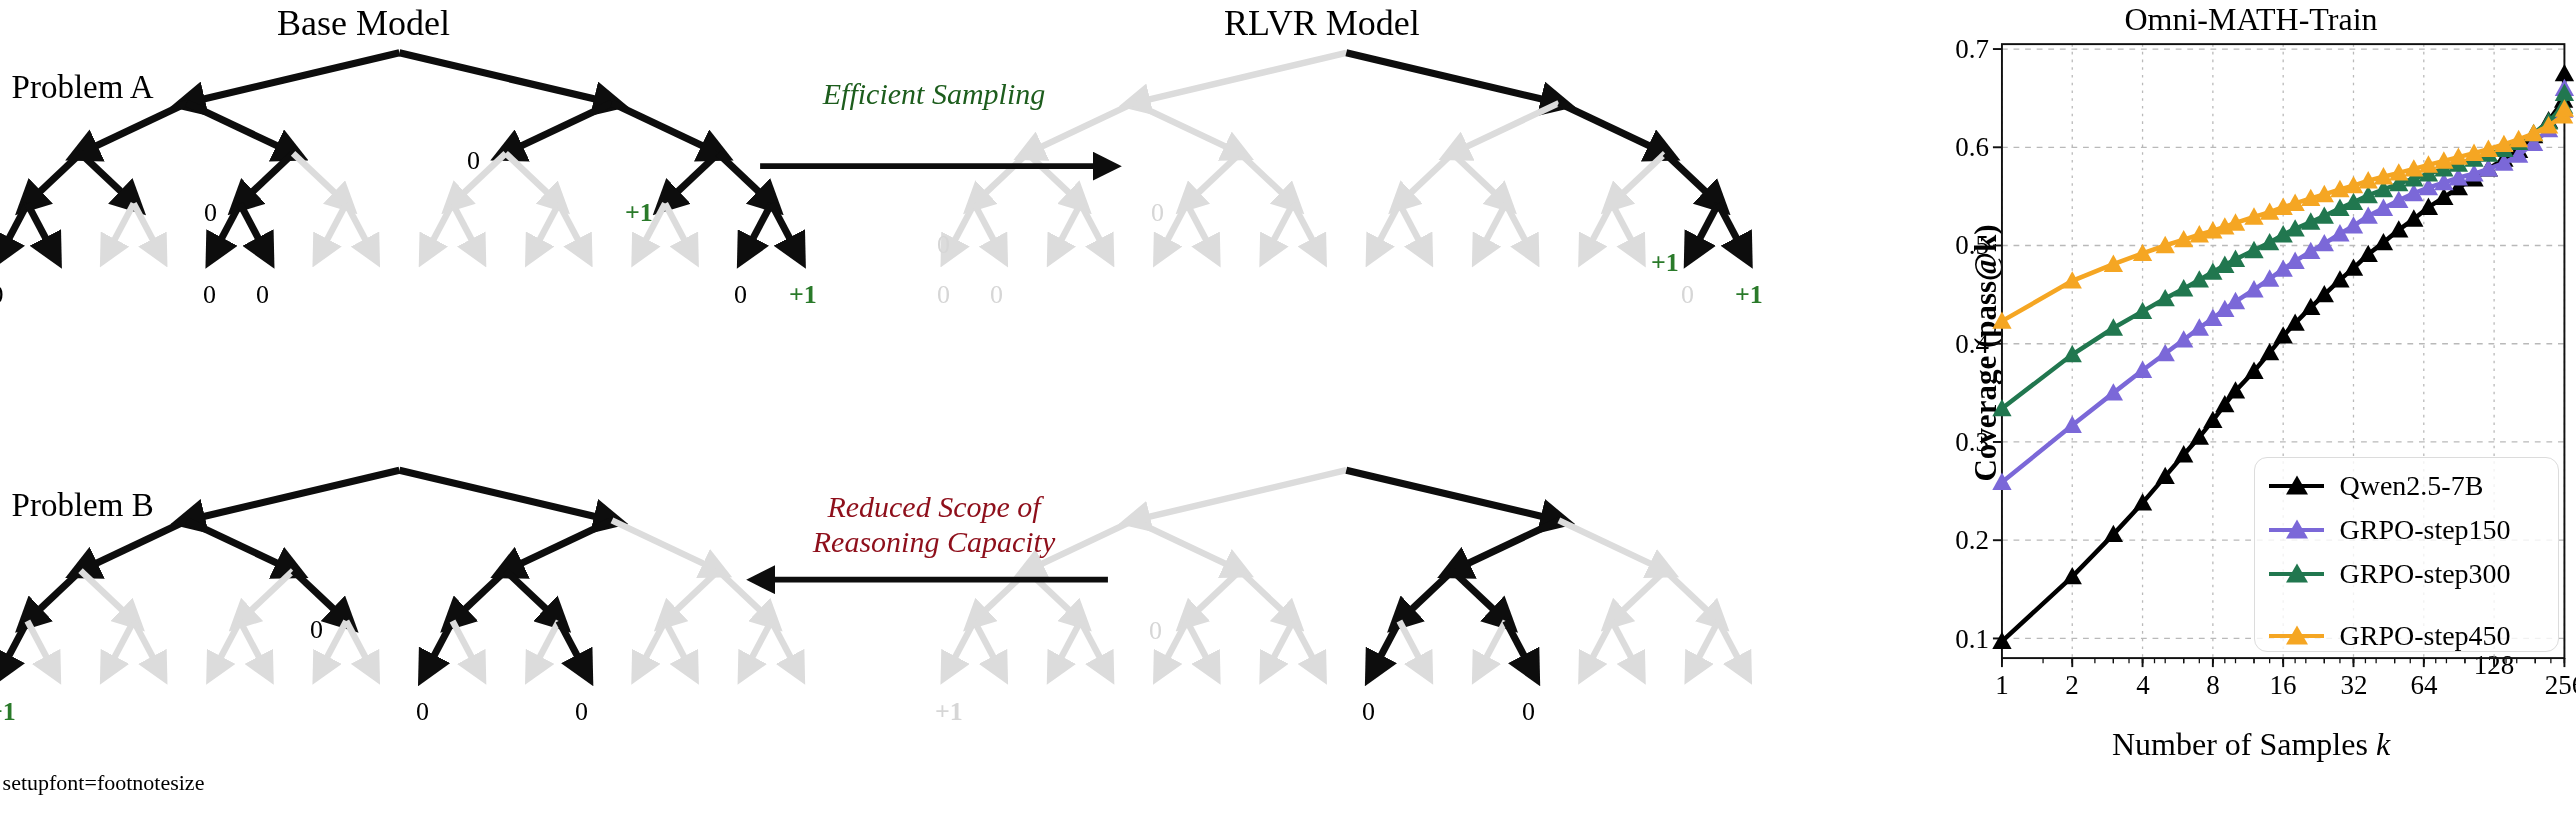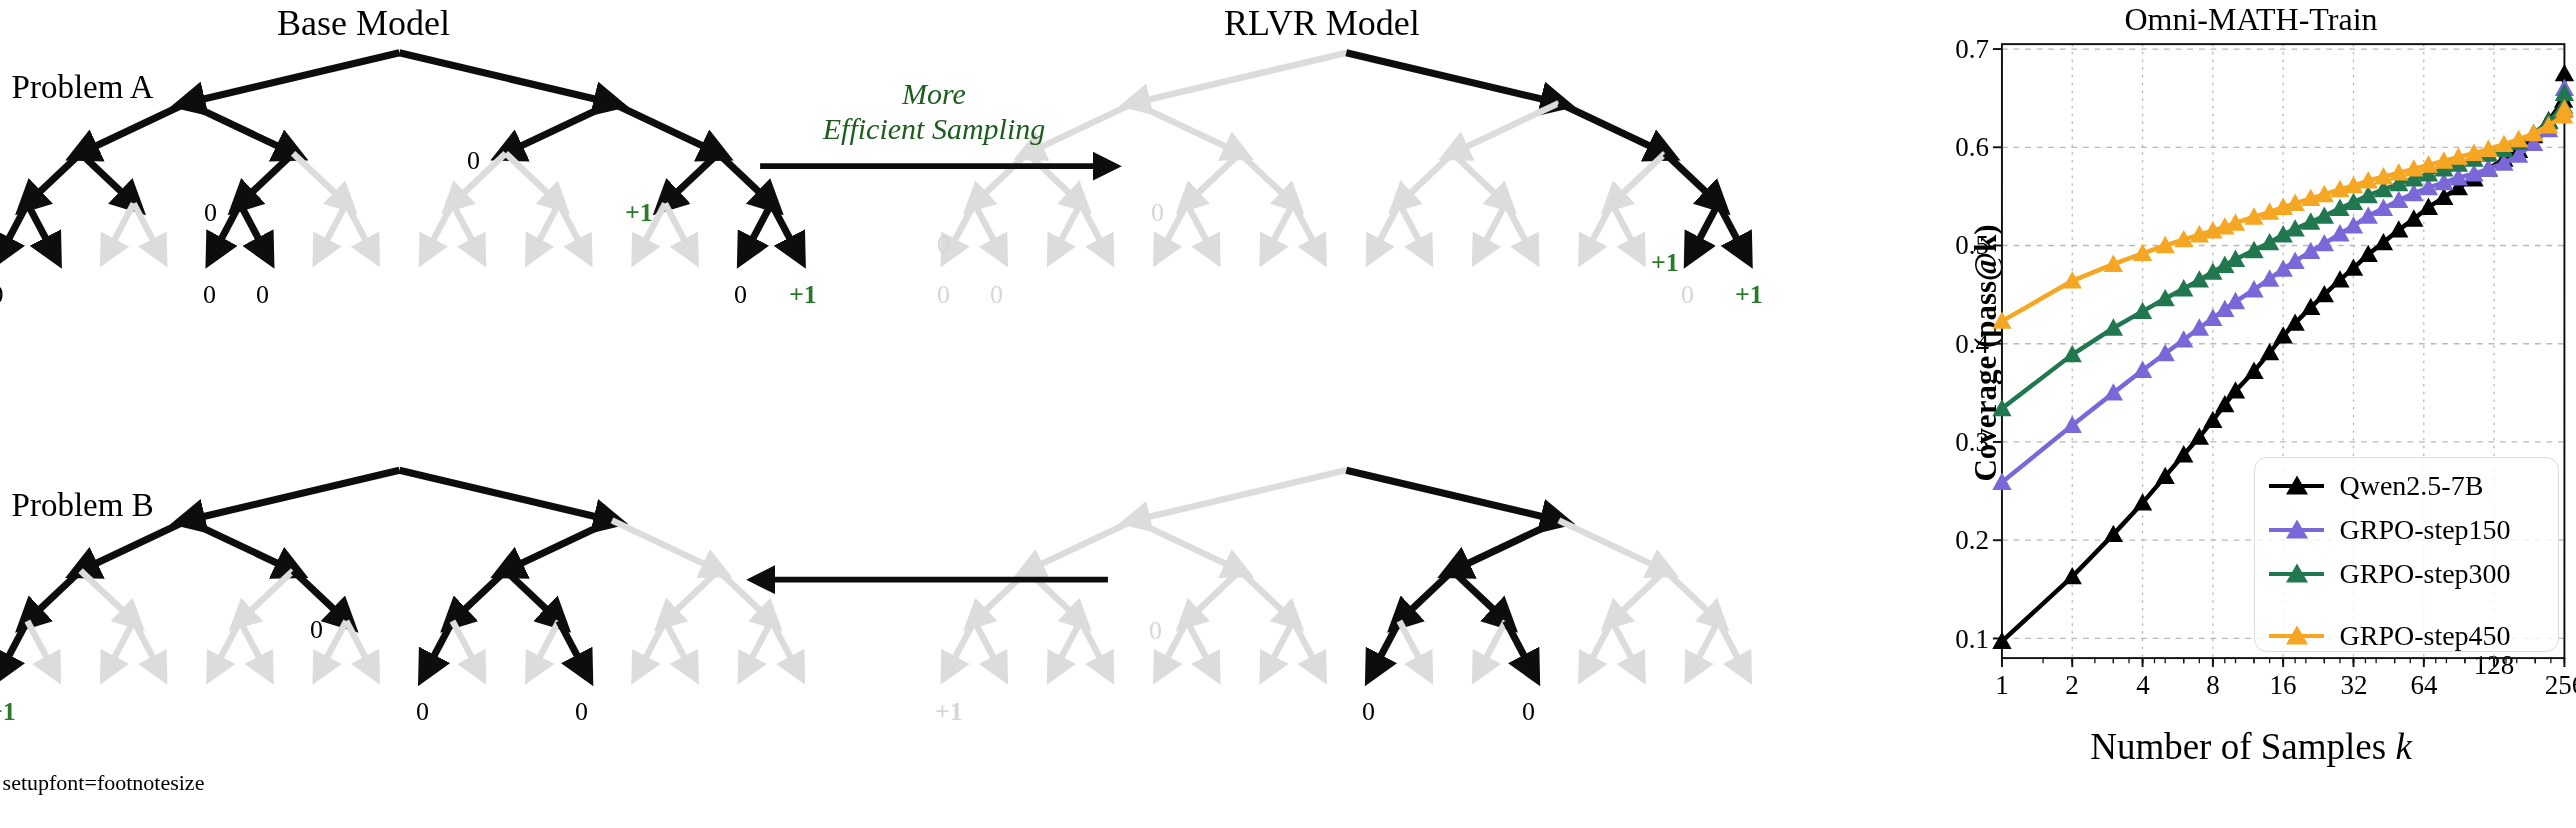--- a/index.html
+++ b/index.html
@@ -21,21 +21,21 @@
   .nodelbl.gplus{color:#d6d6d6;font-weight:bold;}
   .footnote{position:absolute;font-size:22px;line-height:1;white-space:nowrap;}
   
   #chart{position:absolute;left:1926px;top:0;width:650px;height:607px;}
   #chart-title{position:absolute;left:0;top:2.6px;width:650px;text-align:center;
                font-size:32px;line-height:1;white-space:nowrap;}
   #ylabel{position:absolute;left:-166px;top:335px;width:451px;text-align:center;
           font-size:31px;font-weight:bold;transform:rotate(-90deg);
           transform-origin:50% 50%;white-space:nowrap;}
   #xlabel{position:absolute;left:0;top:728px;width:650px;text-align:center;
-          font-size:37px;line-height:1;white-space:nowrap;}
+          font-size:32px;line-height:1;white-space:nowrap;}
   .ytick{position:absolute;right:0;font-size:27px;line-height:1;
          white-space:nowrap;transform:translateY(-50%);}
   .xtick{position:absolute;top:0;font-size:27px;line-height:1;text-align:center;
          white-space:nowrap;transform:translateX(-50%);}
   #legendbox{position:absolute;border:1.3px solid #dcdcdc;border-radius:5.2px;
              background:rgba(255,255,255,0.80);}
   .legrow{position:absolute;display:flex;align-items:center;}
   .legline{width:55px;height:4.5px;position:relative;}
   .legmark{position:absolute;left:50%;top:50%;width:0;height:0;
            border-left:11px solid transparent;border-right:11px solid transparent;
@@ -184,24 +184,27 @@
     </g>
   </svg>
 
   <div class="hdr" style="left:277px;top:5.2px;">Base Model</div>
   <div class="hdr" style="left:1224px;top:5.2px;">RLVR Model</div>
 
   <div class="problabel" style="left:11.6px;top:71px;text-align:right;">Problem A</div>
   <div class="problabel" style="left:11.6px;top:489px;">Problem B</div>
 
   <div class="arrowtxt green" style="left:760px;top:76px;width:348px;">
-    <div>More</div>
     <div>Efficient Sampling</div>
   </div>
 
+  <div class="arrowtxt red" style="left:760px;top:489px;width:348px;">
+    <div>Reduced Scope of</div>
+    <div>Reasoning Capacity</div>
+  </div>
 
   <div id="node-labels">
       <div class="nodelbl zero" style="left: 204px; top: 200px;">0</div>
       <div class="nodelbl zero" style="left: 467px; top: 148px;">0</div>
       <div class="nodelbl plus" style="left: 625px; top: 200px;">+1</div>
       <div class="nodelbl zero" style="left: -9.5px; top: 282px;">0</div>
       <div class="nodelbl zero" style="left: 203px; top: 282px;">0</div>
       <div class="nodelbl zero" style="left: 256px; top: 282px;">0</div>
       <div class="nodelbl zero" style="left: 734px; top: 282px;">0</div>
       <div class="nodelbl plus" style="left: 789px; top: 282px;">+1</div>

